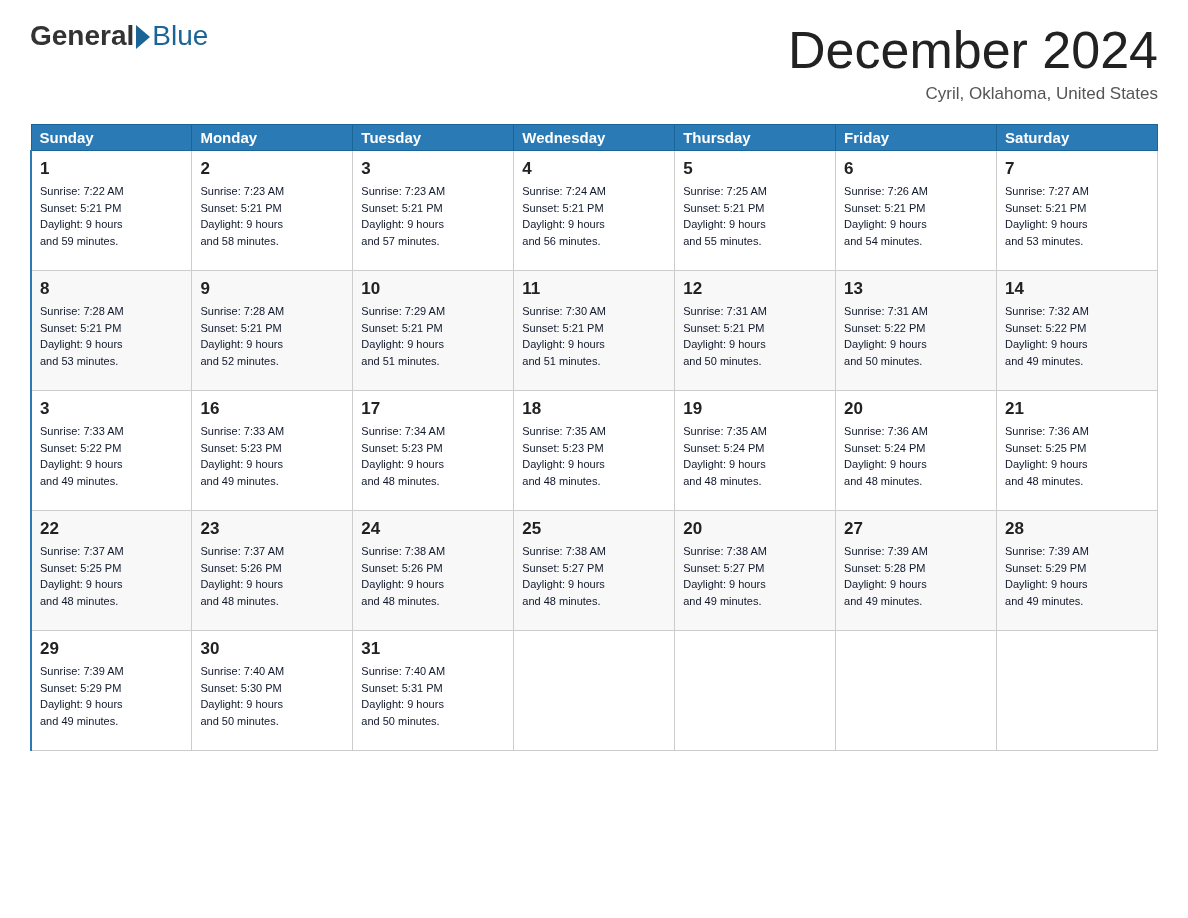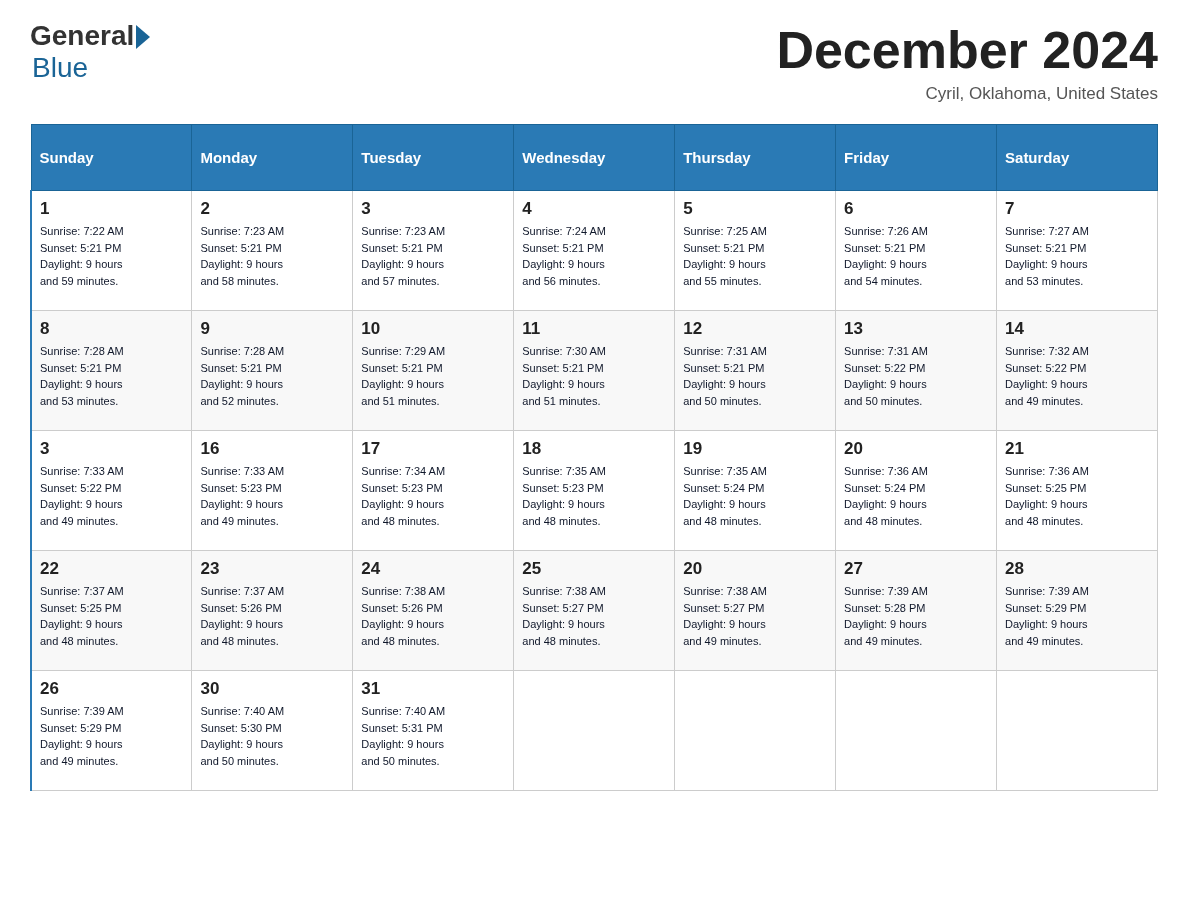--- a/index.html
+++ b/index.html
@@ -11,22 +11,22 @@
       min-height: 918px;
     }
     .header {
       display: flex;
       justify-content: space-between;
       align-items: flex-start;
       margin-bottom: 20px;
     }
     .logo {
       display: flex;
-      flex-direction: column;
-      align-items: flex-start;
+      flex-direction: row;
+      align-items: center;
     }
     .logo-top {
       display: flex;
       align-items: center;
     }
     .logo-general {
       font-size: 28px;
       font-weight: bold;
       color: #333;
     }
@@ -43,39 +43,39 @@
       font-size: 28px;
       font-weight: normal;
       color: #1a6496;
       margin-left: 2px;
     }
     .title-section {
       text-align: right;
     }
     .month-title {
       font-size: 52px;
-      font-weight: bold;
+      font-weight: normal;
       color: #222;
     }
     .location {
       font-size: 17px;
       color: #555;
       margin-top: 4px;
     }
     table {
       width: 100%;
       border-collapse: collapse;
       table-layout: fixed;
     }
     thead tr th {
       background-color: #2a7ab5;
       color: #fff;
       font-size: 15px;
       font-weight: bold;
-      padding: 24px 8px;
+      padding: 4px 8px;
       text-align: left;
       border: 1px solid #1a6496;
     }
     tbody tr td {
       vertical-align: top;
       padding: 8px 8px 10px 8px;
       border: 1px solid #ccc;
       font-size: 13px;
       color: #333;
       min-height: 100px;
@@ -250,21 +250,21 @@
           <div class="day-num">27</div>
           <div class="day-info">Sunrise: 7:39 AM<br>Sunset: 5:28 PM<br>Daylight: 9 hours<br>and 49 minutes.</div>
         </td>
         <td>
           <div class="day-num">28</div>
           <div class="day-info">Sunrise: 7:39 AM<br>Sunset: 5:29 PM<br>Daylight: 9 hours<br>and 49 minutes.</div>
         </td>
       </tr>
       <tr>
         <td>
-          <div class="day-num">26</div>
+          <div class="day-num">29</div>
           <div class="day-info">Sunrise: 7:39 AM<br>Sunset: 5:29 PM<br>Daylight: 9 hours<br>and 49 minutes.</div>
         </td>
         <td>
           <div class="day-num">30</div>
           <div class="day-info">Sunrise: 7:40 AM<br>Sunset: 5:30 PM<br>Daylight: 9 hours<br>and 50 minutes.</div>
         </td>
         <td>
           <div class="day-num">31</div>
           <div class="day-info">Sunrise: 7:40 AM<br>Sunset: 5:31 PM<br>Daylight: 9 hours<br>and 50 minutes.</div>
         </td>

